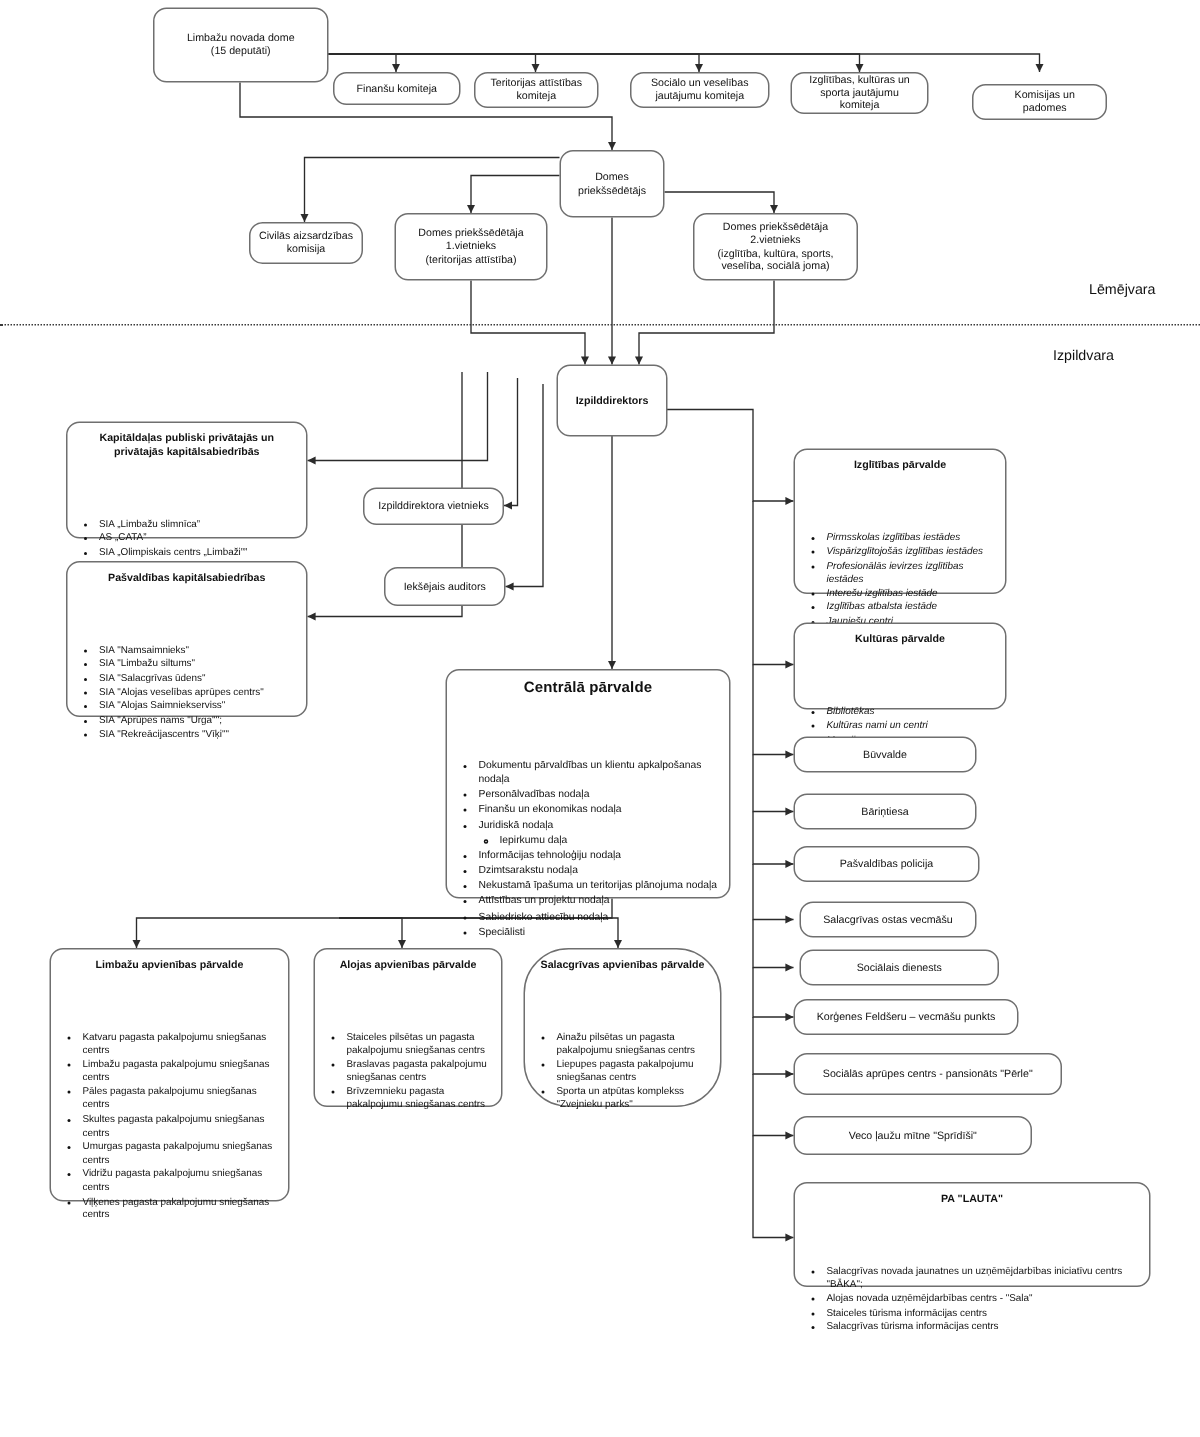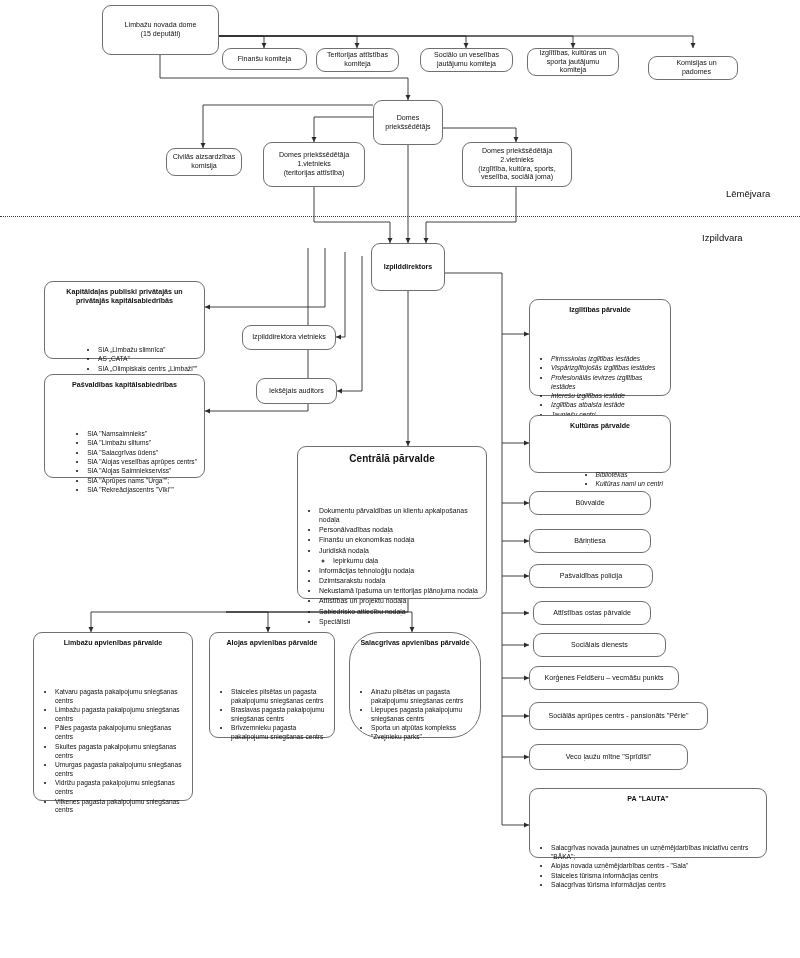--- a/index.html
+++ b/index.html
@@ -31,21 +31,21 @@
     line-height:1.25;
   }
   .node .title{
     font-size:7.1px;
     text-align:center;
     width:100%;
   }
   .node.bold .title{font-weight:bold;}
   .node.listbox{
     justify-content:flex-start;
-    align-items:flex-end;
+    align-items:flex-start;
     padding:6px 7px 7px 7px;
     gap:36px;
   }
   .node.listbox .title{
     font-weight:bold;
     margin-bottom:4px;
     font-size:7.1px;
   }
   .node.listbox ul{
     margin:0;
@@ -261,21 +261,21 @@
   <div class="node" style="left:529px;top:491px;width:122px;height:24px;">
     <div class="title">Būvvalde</div>
   </div>
   <div class="node" style="left:529px;top:529px;width:122px;height:24px;">
     <div class="title">Bāriņtiesa</div>
   </div>
   <div class="node" style="left:529px;top:564px;width:124px;height:24px;">
     <div class="title">Pašvaldības policija</div>
   </div>
   <div class="node" style="left:533px;top:601px;width:118px;height:24px;">
-    <div class="title">Attīstības ostas pārvalde</div>
+    <div class="title">Salacgrīvas ostas vecmāšu</div>
   </div>
   <div class="node" style="left:533px;top:633px;width:133px;height:24px;">
     <div class="title">Sociālais dienests</div>
   </div>
   <div class="node" style="left:529px;top:666px;width:150px;height:24px;">
     <div class="title">Korģenes Feldšeru – vecmāšu punkts</div>
   </div>
   <div class="node" style="left:529px;top:702px;width:179px;height:28px;">
     <div class="title">Sociālās aprūpes centrs - pansionāts "Pērle"</div>
   </div>

